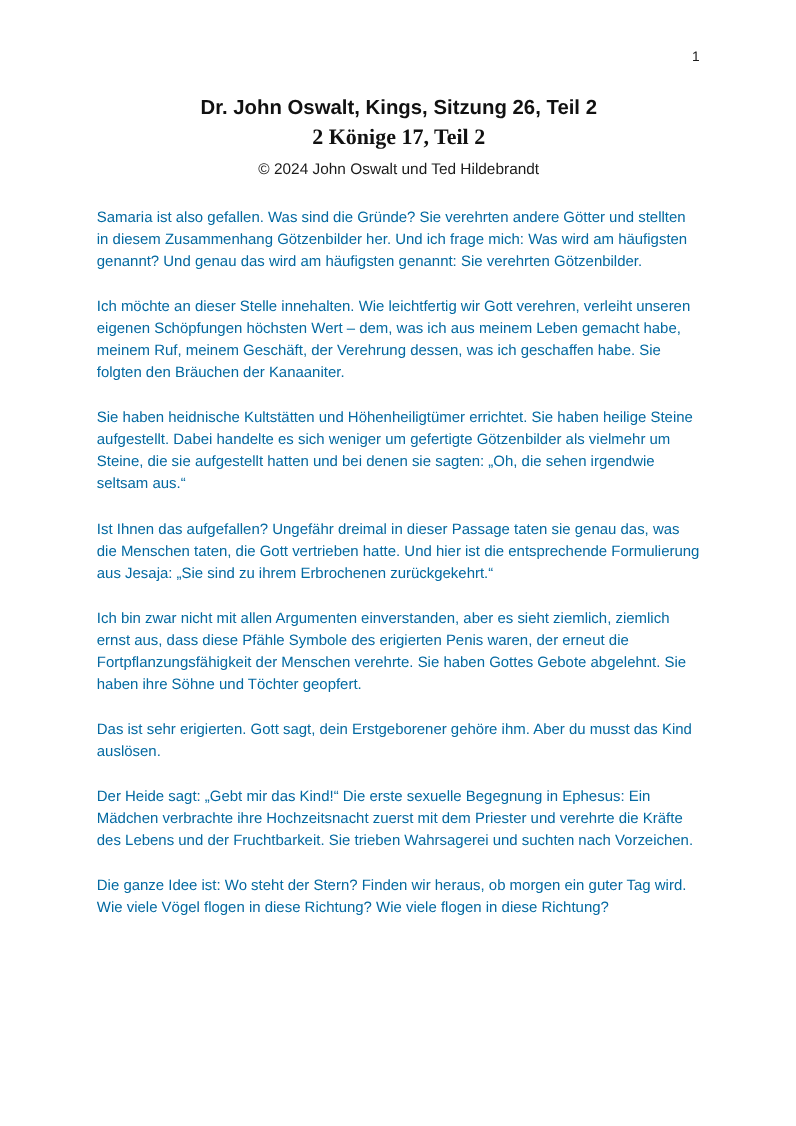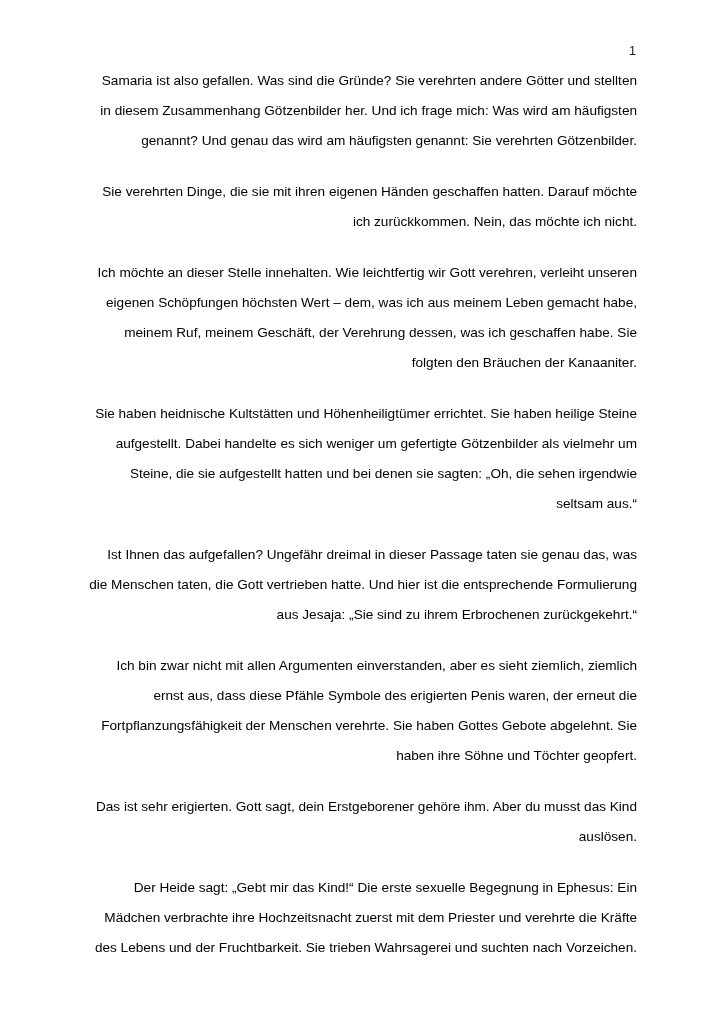--- a/index.html
+++ b/index.html
@@ -62,38 +62,43 @@
     margin-top: 5px;
     line-height: 1.3;
   }
 
   .doc-body {
     margin-top: 26px;
   }
 
   .doc-body p {
     font-size: 13.6px;
-    line-height: 30px;
+    line-height: 20px;
     margin-bottom: 21px;
-    color: #000000;
-    text-align: right;
+    color: #0369a1;
+    text-align: left;
   }
 </style>
 </head>
 <body>
 
 <div class="page">
 
   <div class="page-number">1</div>
 
+  <header class="doc-header">
+    <div class="title-line1">Dr. John Oswalt, Kings, Sitzung 26, Teil 2</div>
+    <div class="title-line2">2 Könige 17, Teil 2</div>
+    <div class="copyright">© 2024 John Oswalt und Ted Hildebrandt</div>
+  </header>
 
   <main class="doc-body">
     <p>Samaria ist also gefallen. Was sind die Gründe? Sie verehrten andere Götter und stellten in diesem Zusammenhang Götzenbilder her. Und ich frage mich: Was wird am häufigsten genannt? Und genau das wird am häufigsten genannt: Sie verehrten Götzenbilder.</p>
-    <p>Sie verehrten Dinge, die sie mit ihren eigenen Händen geschaffen hatten. Darauf möchte ich zurückkommen. Nein, das möchte ich nicht.</p>
     <p>Ich möchte an dieser Stelle innehalten. Wie leichtfertig wir Gott verehren, verleiht unseren eigenen Schöpfungen höchsten Wert – dem, was ich aus meinem Leben gemacht habe, meinem Ruf, meinem Geschäft, der Verehrung dessen, was ich geschaffen habe. Sie folgten den Bräuchen der Kanaaniter.</p>
     <p>Sie haben heidnische Kultstätten und Höhenheiligtümer errichtet. Sie haben heilige Steine aufgestellt. Dabei handelte es sich weniger um gefertigte Götzenbilder als vielmehr um Steine, die sie aufgestellt hatten und bei denen sie sagten: „Oh, die sehen irgendwie seltsam aus.“</p>
     <p>Ist Ihnen das aufgefallen? Ungefähr dreimal in dieser Passage taten sie genau das, was die Menschen taten, die Gott vertrieben hatte. Und hier ist die entsprechende Formulierung aus Jesaja: „Sie sind zu ihrem Erbrochenen zurückgekehrt.“</p>
     <p>Ich bin zwar nicht mit allen Argumenten einverstanden, aber es sieht ziemlich, ziemlich ernst aus, dass diese Pfähle Symbole des erigierten Penis waren, der erneut die Fortpflanzungsfähigkeit der Menschen verehrte. Sie haben Gottes Gebote abgelehnt. Sie haben ihre Söhne und Töchter geopfert.</p>
     <p>Das ist sehr erigierten. Gott sagt, dein Erstgeborener gehöre ihm. Aber du musst das Kind auslösen.</p>
     <p>Der Heide sagt: „Gebt mir das Kind!“ Die erste sexuelle Begegnung in Ephesus: Ein Mädchen verbrachte ihre Hochzeitsnacht zuerst mit dem Priester und verehrte die Kräfte des Lebens und der Fruchtbarkeit. Sie trieben Wahrsagerei und suchten nach Vorzeichen.</p>
+    <p>Die ganze Idee ist: Wo steht der Stern? Finden wir heraus, ob morgen ein guter Tag wird. Wie viele Vögel flogen in diese Richtung? Wie viele flogen in diese Richtung?</p>
   </main>
 
 </div>
 
 </body></html>

